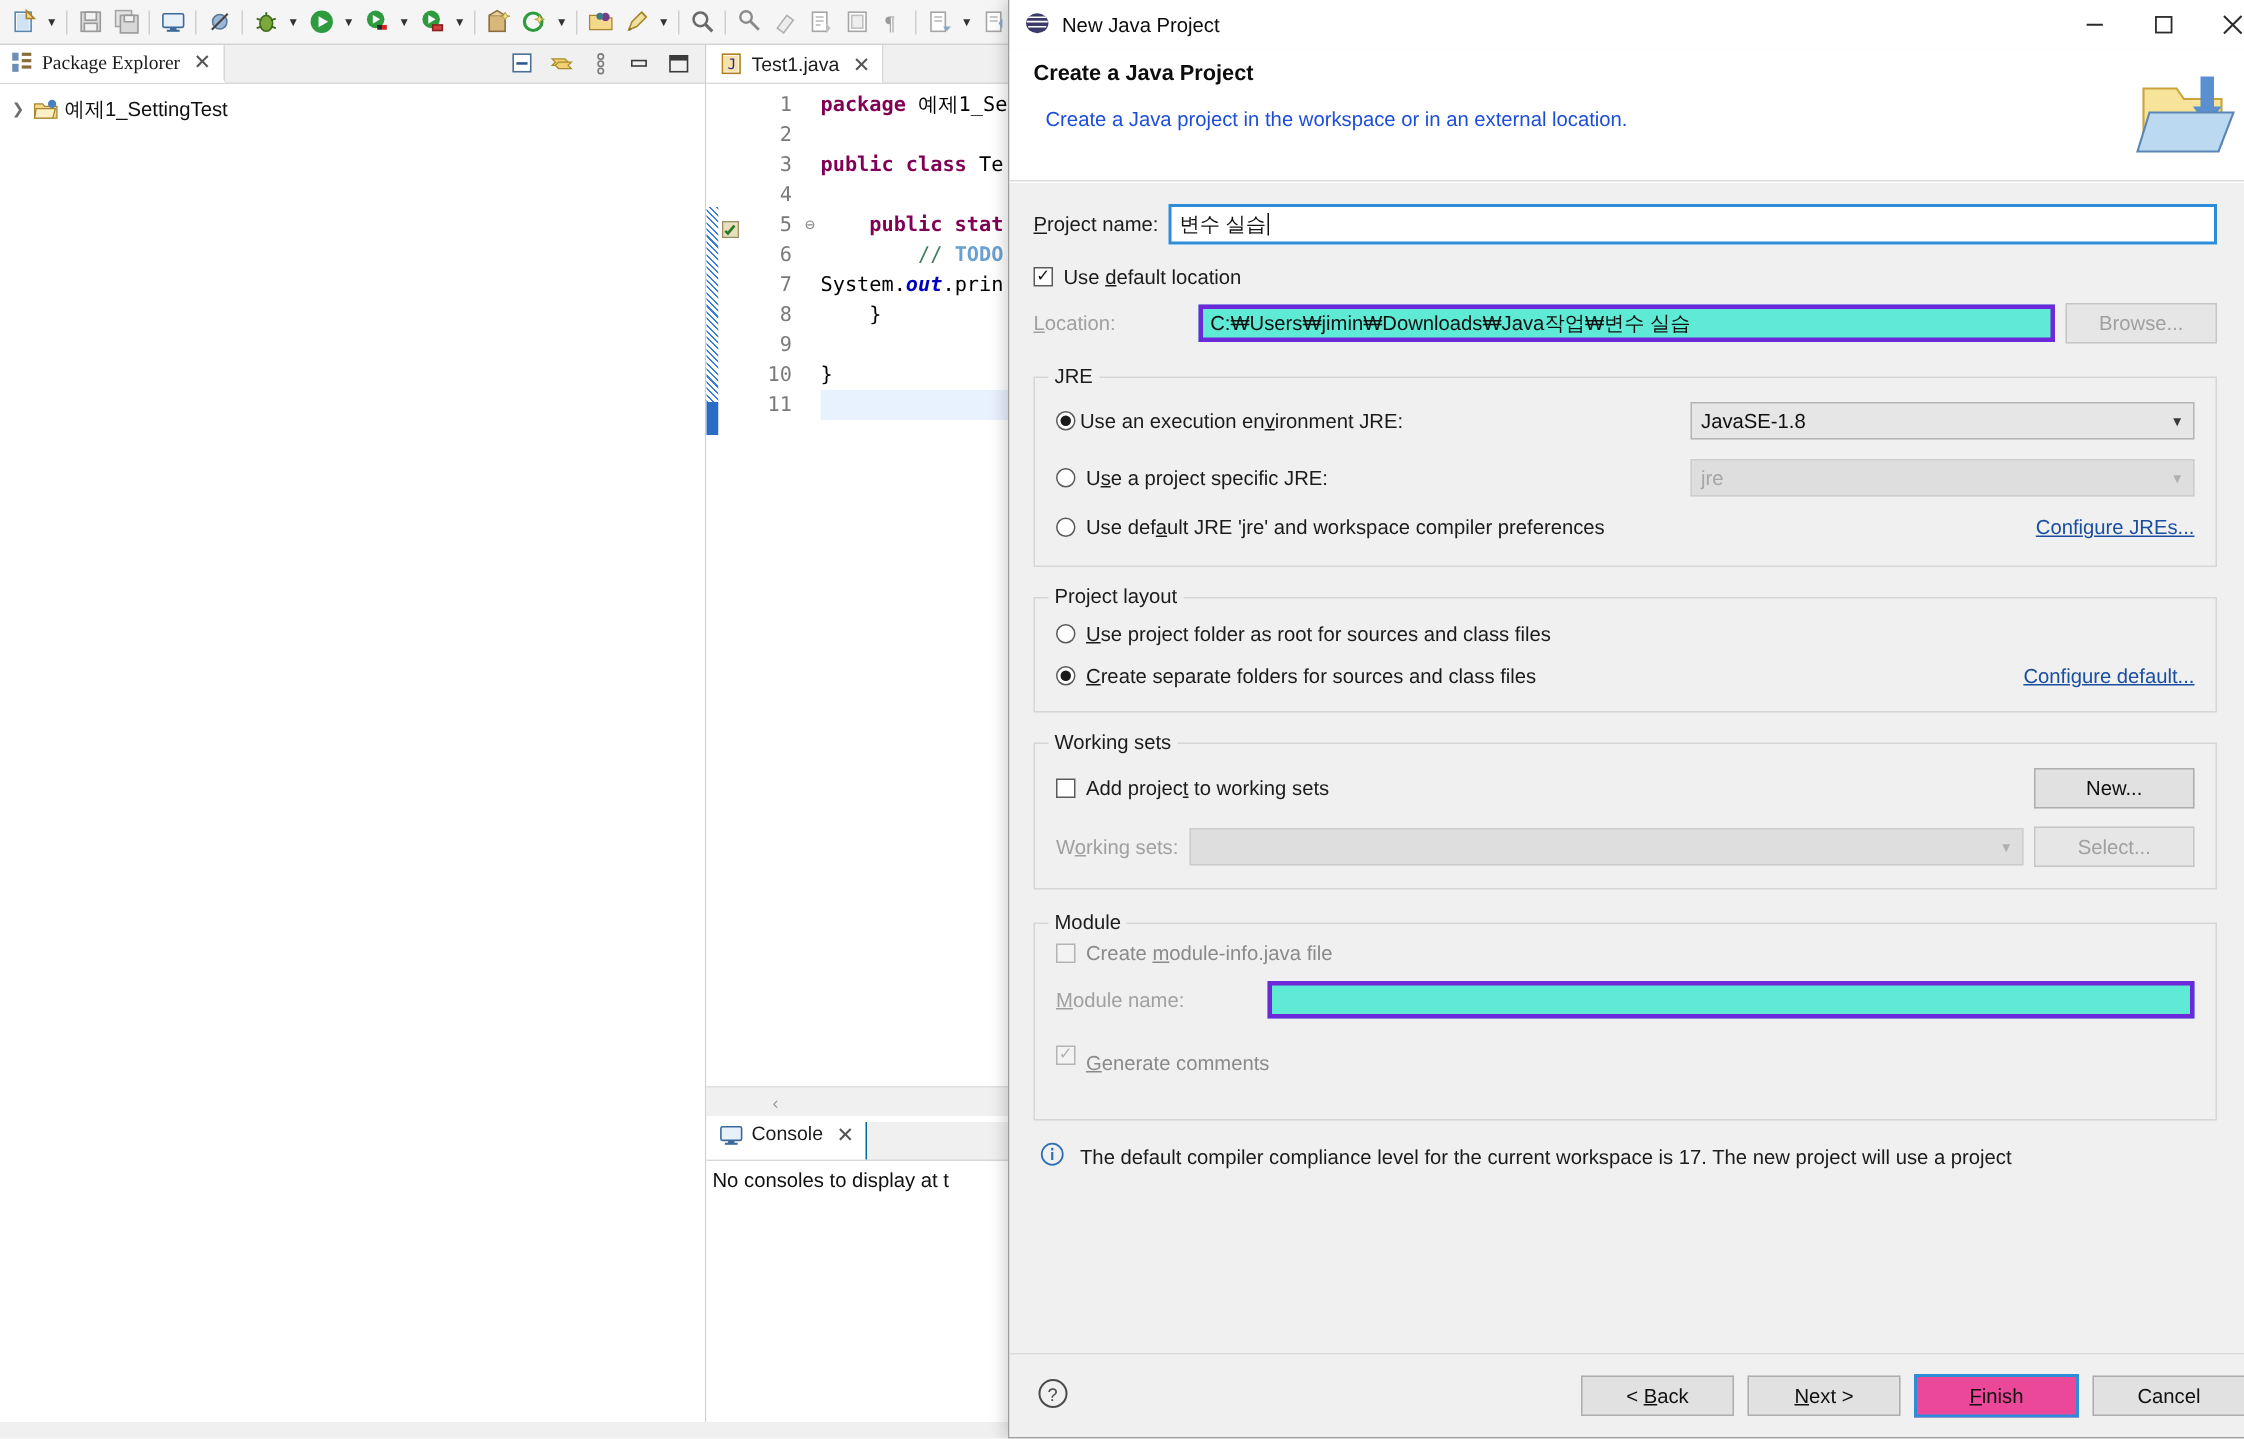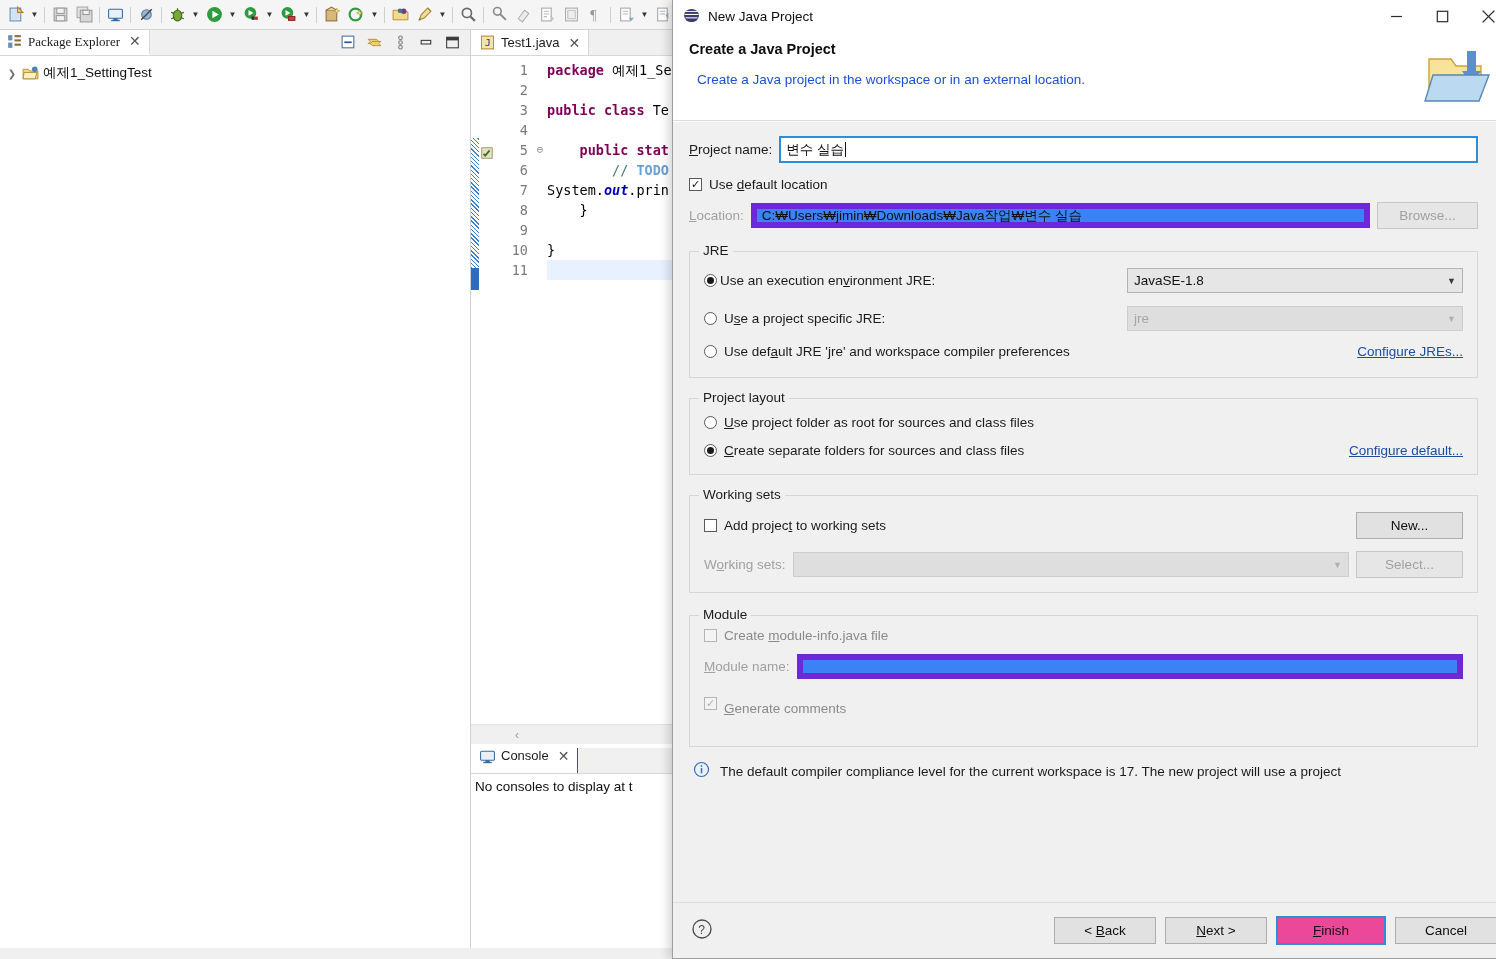--- a/index.html
+++ b/index.html
@@ -137,21 +137,21 @@
   .row { display:flex; align-items:center; }
   .lbl { font-size:13.5px; color:#1b1b1b; white-space:nowrap; }
   .lbl.dim { color:#a0a0a0; }
   .u { text-decoration:underline; }
 
   .txtfield {
     height:25px; border:1px solid #b4b4b4; background:#ffffff;
     font-size:13.5px; color:#101010; padding:0 5px; display:flex; align-items:center;
   }
   .txtfield.focus { border:2px solid #2f8cd8; }
-  .txtfield.disabled { background:#3b82f6; border:6px solid #6d28d9; color:#101010; }
+  .txtfield.disabled { background:#5eead4; border:3px solid #6d28d9; color:#101010;margin-left:48px; }
   .caret { display:inline-block; width:1px; height:15px; background:#101010; margin-left:1px; }
 
   .btn {
     height:27px; min-width:92px; background:#e1e1e1; border:1px solid #adadad;
     font-size:13.5px; color:#101010; display:flex; align-items:center; justify-content:center;
   }
   .btn.disabled { color:#a0a0a0; background:#e6e6e6; border-color:#c6c6c6; }
   .btn.default { border:2px solid #2f8cd8; background:#ec4899; }
 
   .group {

